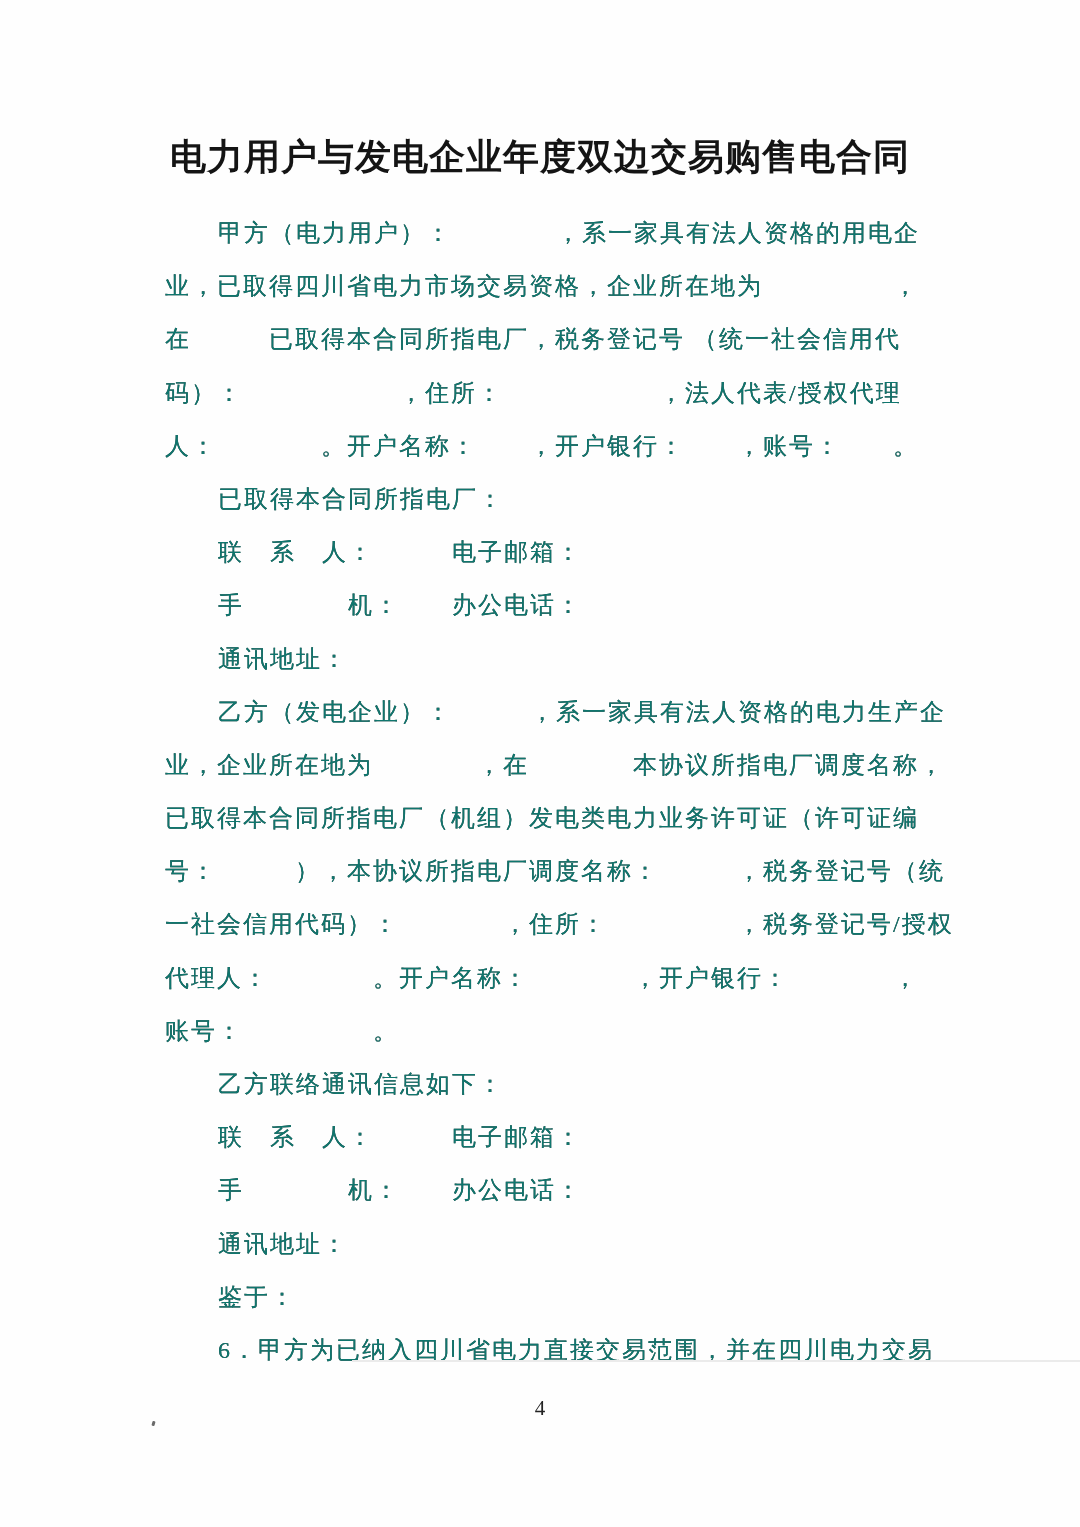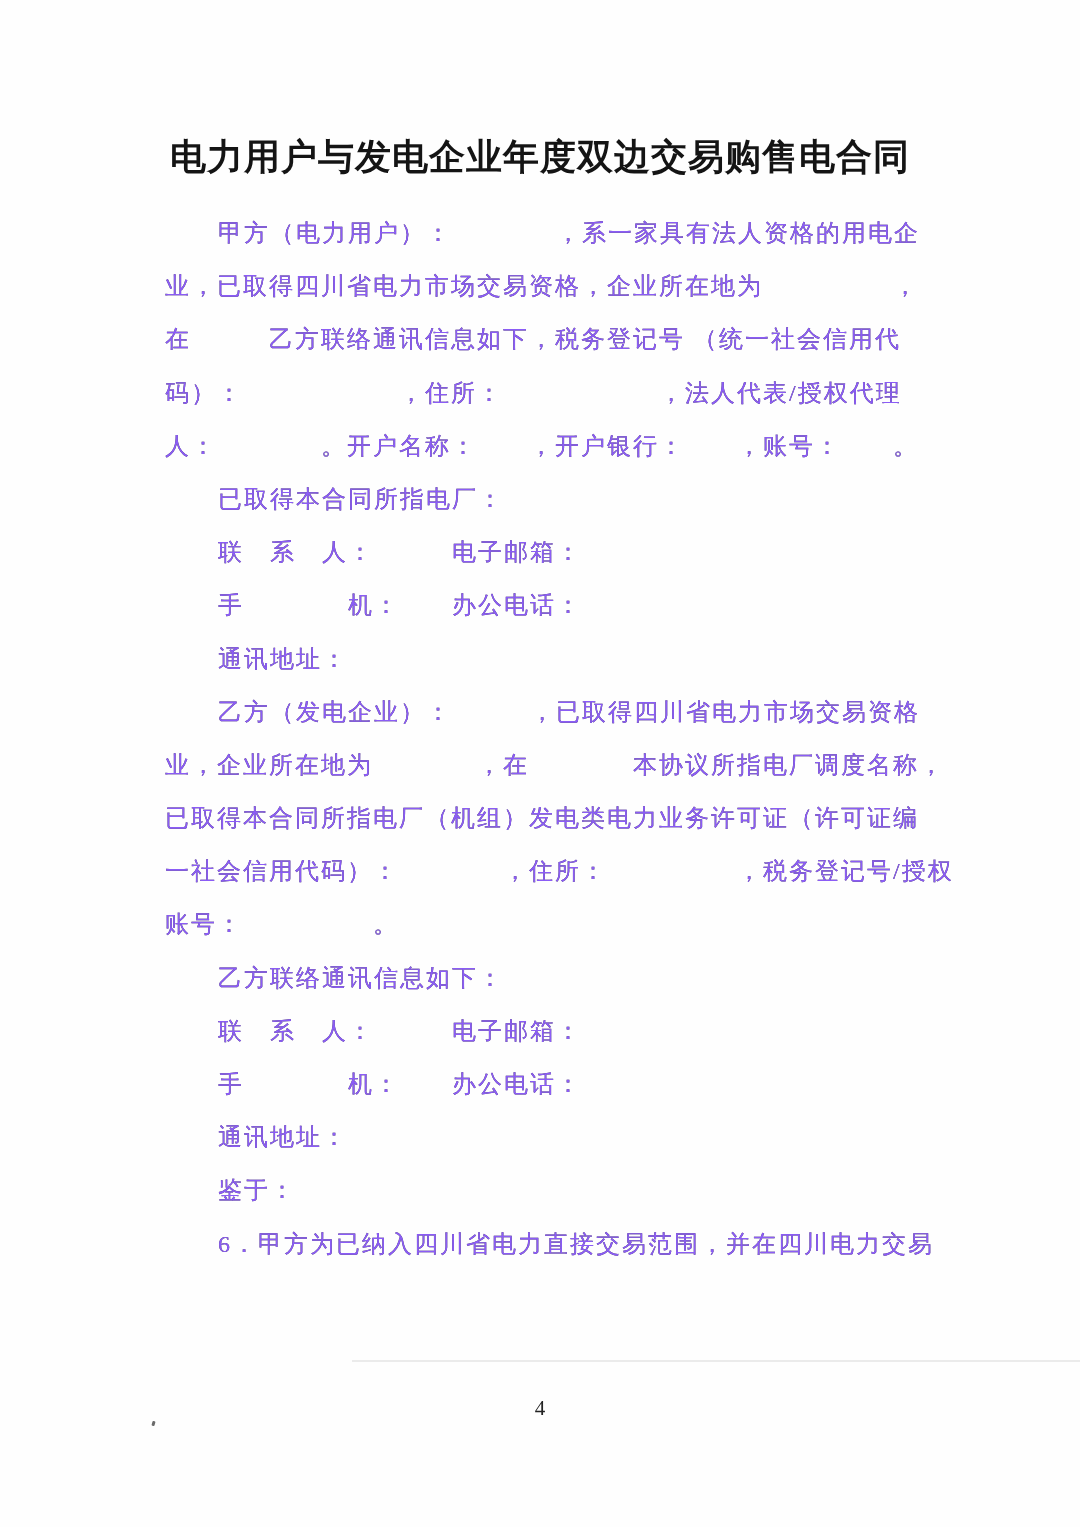--- a/index.html
+++ b/index.html
@@ -32,21 +32,21 @@
     position: absolute;
     top: 207px;
     left: 165px;
     width: 790px;
   }
   .line {
     height: 53.2px;
     line-height: 53.2px;
     font-size: 24px;
     letter-spacing: 2px;
-    color: #8b5cf6;
+    color: #0f766e;
     white-space: pre;
     text-shadow: 0 0 0.6px #3a3a3a;
   }
   .line.indent {
     padding-left: 53px;
   }
   .page-number {
     position: absolute;
     top: 1396px;
     left: 0;
@@ -77,31 +77,33 @@
 </head>
 <body>
 
 <div class="page">
 
   <div class="doc-title">电力用户与发电企业年度双边交易购售电合同</div>
 
   <div class="body-text">
       <div class="line indent">甲方（电力用户）：　　　　，系一家具有法人资格的用电企</div>
       <div class="line">业，已取得四川省电力市场交易资格，企业所在地为　　　　　，</div>
-      <div class="line">在　　　乙方联络通讯信息如下，税务登记号 （统一社会信用代</div>
+      <div class="line">在　　　已取得本合同所指电厂，税务登记号 （统一社会信用代</div>
       <div class="line">码）：　　　　　　，住所：　　　　　　，法人代表/授权代理</div>
       <div class="line">人：　　　　。开户名称：　　，开户银行：　　，账号：　　。</div>
       <div class="line indent">已取得本合同所指电厂：</div>
       <div class="line indent">联　系　人：　　　电子邮箱：</div>
       <div class="line indent">手　　　　机：　　办公电话：</div>
       <div class="line indent">通讯地址：</div>
-      <div class="line indent">乙方（发电企业）：　　　，已取得四川省电力市场交易资格</div>
+      <div class="line indent">乙方（发电企业）：　　　，系一家具有法人资格的电力生产企</div>
       <div class="line">业，企业所在地为　　　　，在　　　　本协议所指电厂调度名称，</div>
       <div class="line">已取得本合同所指电厂（机组）发电类电力业务许可证（许可证编</div>
+      <div class="line">号：　　　），本协议所指电厂调度名称：　　　，税务登记号（统</div>
       <div class="line">一社会信用代码）：　　　　，住所：　　　　　，税务登记号/授权</div>
+      <div class="line">代理人：　　　　。开户名称：　　　　，开户银行：　　　　，</div>
       <div class="line">账号：　　　　　。</div>
       <div class="line indent">乙方联络通讯信息如下：</div>
       <div class="line indent">联　系　人：　　　电子邮箱：</div>
       <div class="line indent">手　　　　机：　　办公电话：</div>
       <div class="line indent">通讯地址：</div>
       <div class="line indent">鉴于：</div>
       <div class="line indent">6．甲方为已纳入四川省电力直接交易范围，并在四川电力交易</div>
     </div>
 
   <div class="scan-line"></div>

